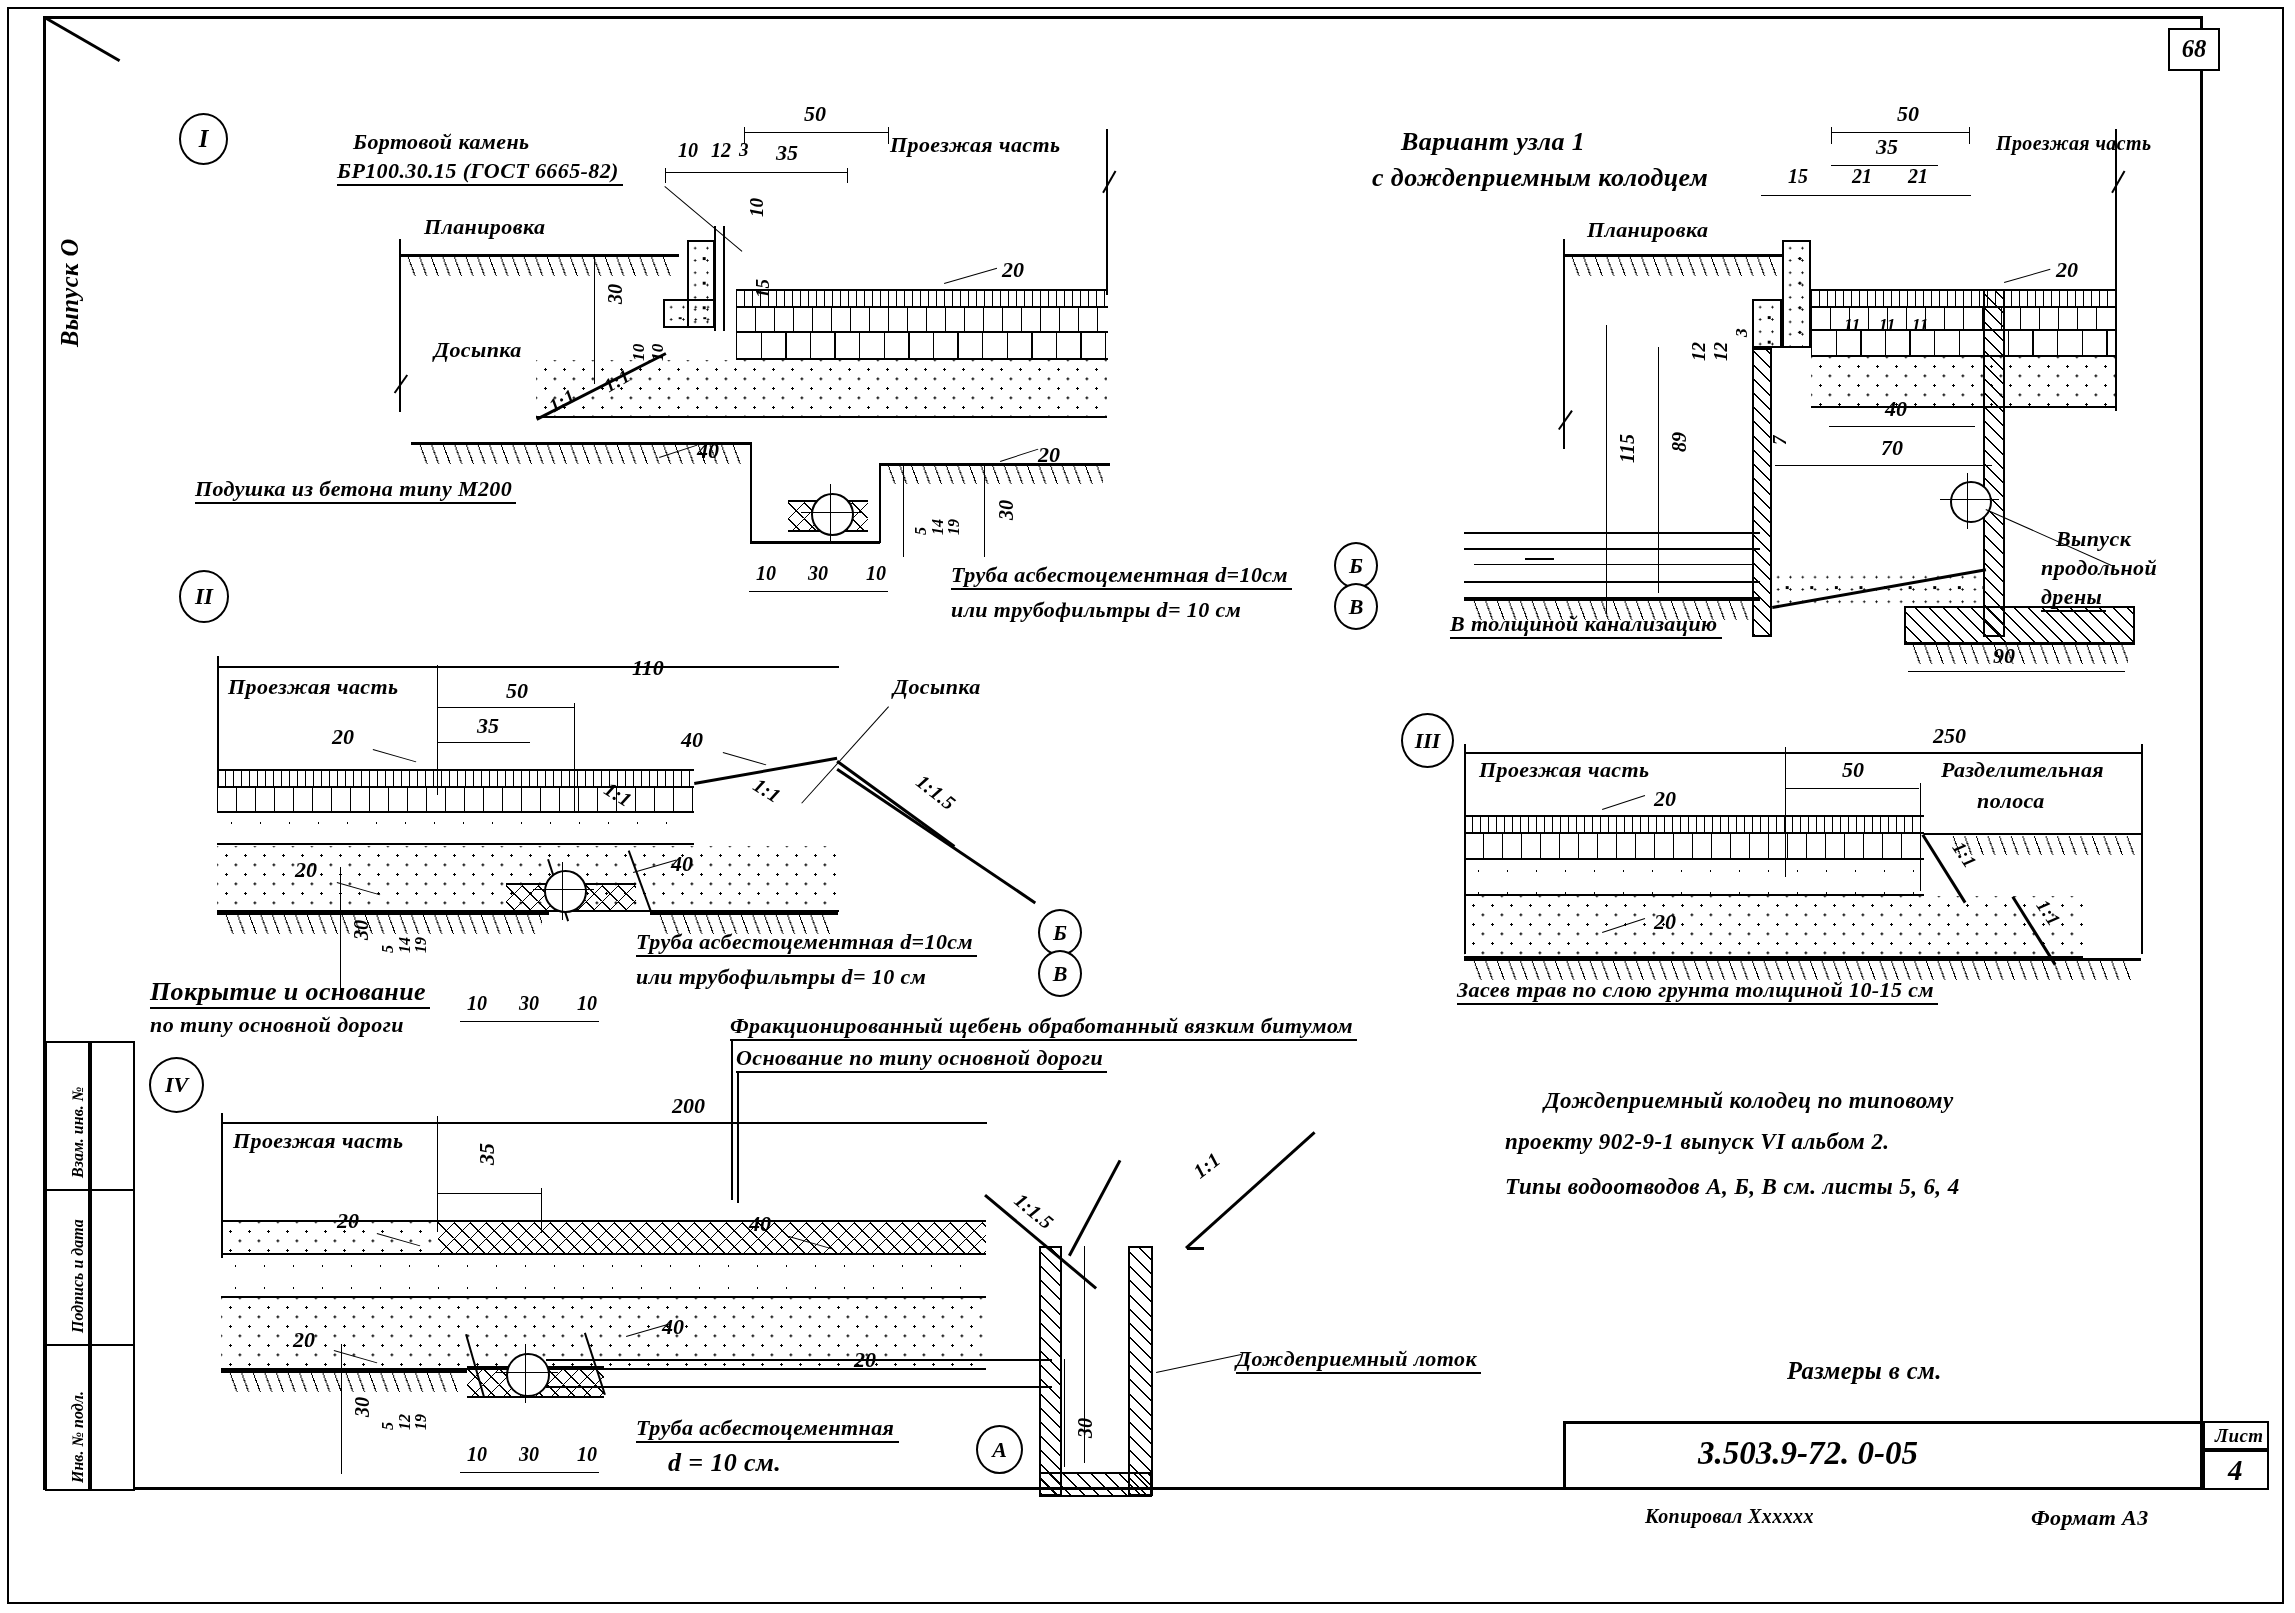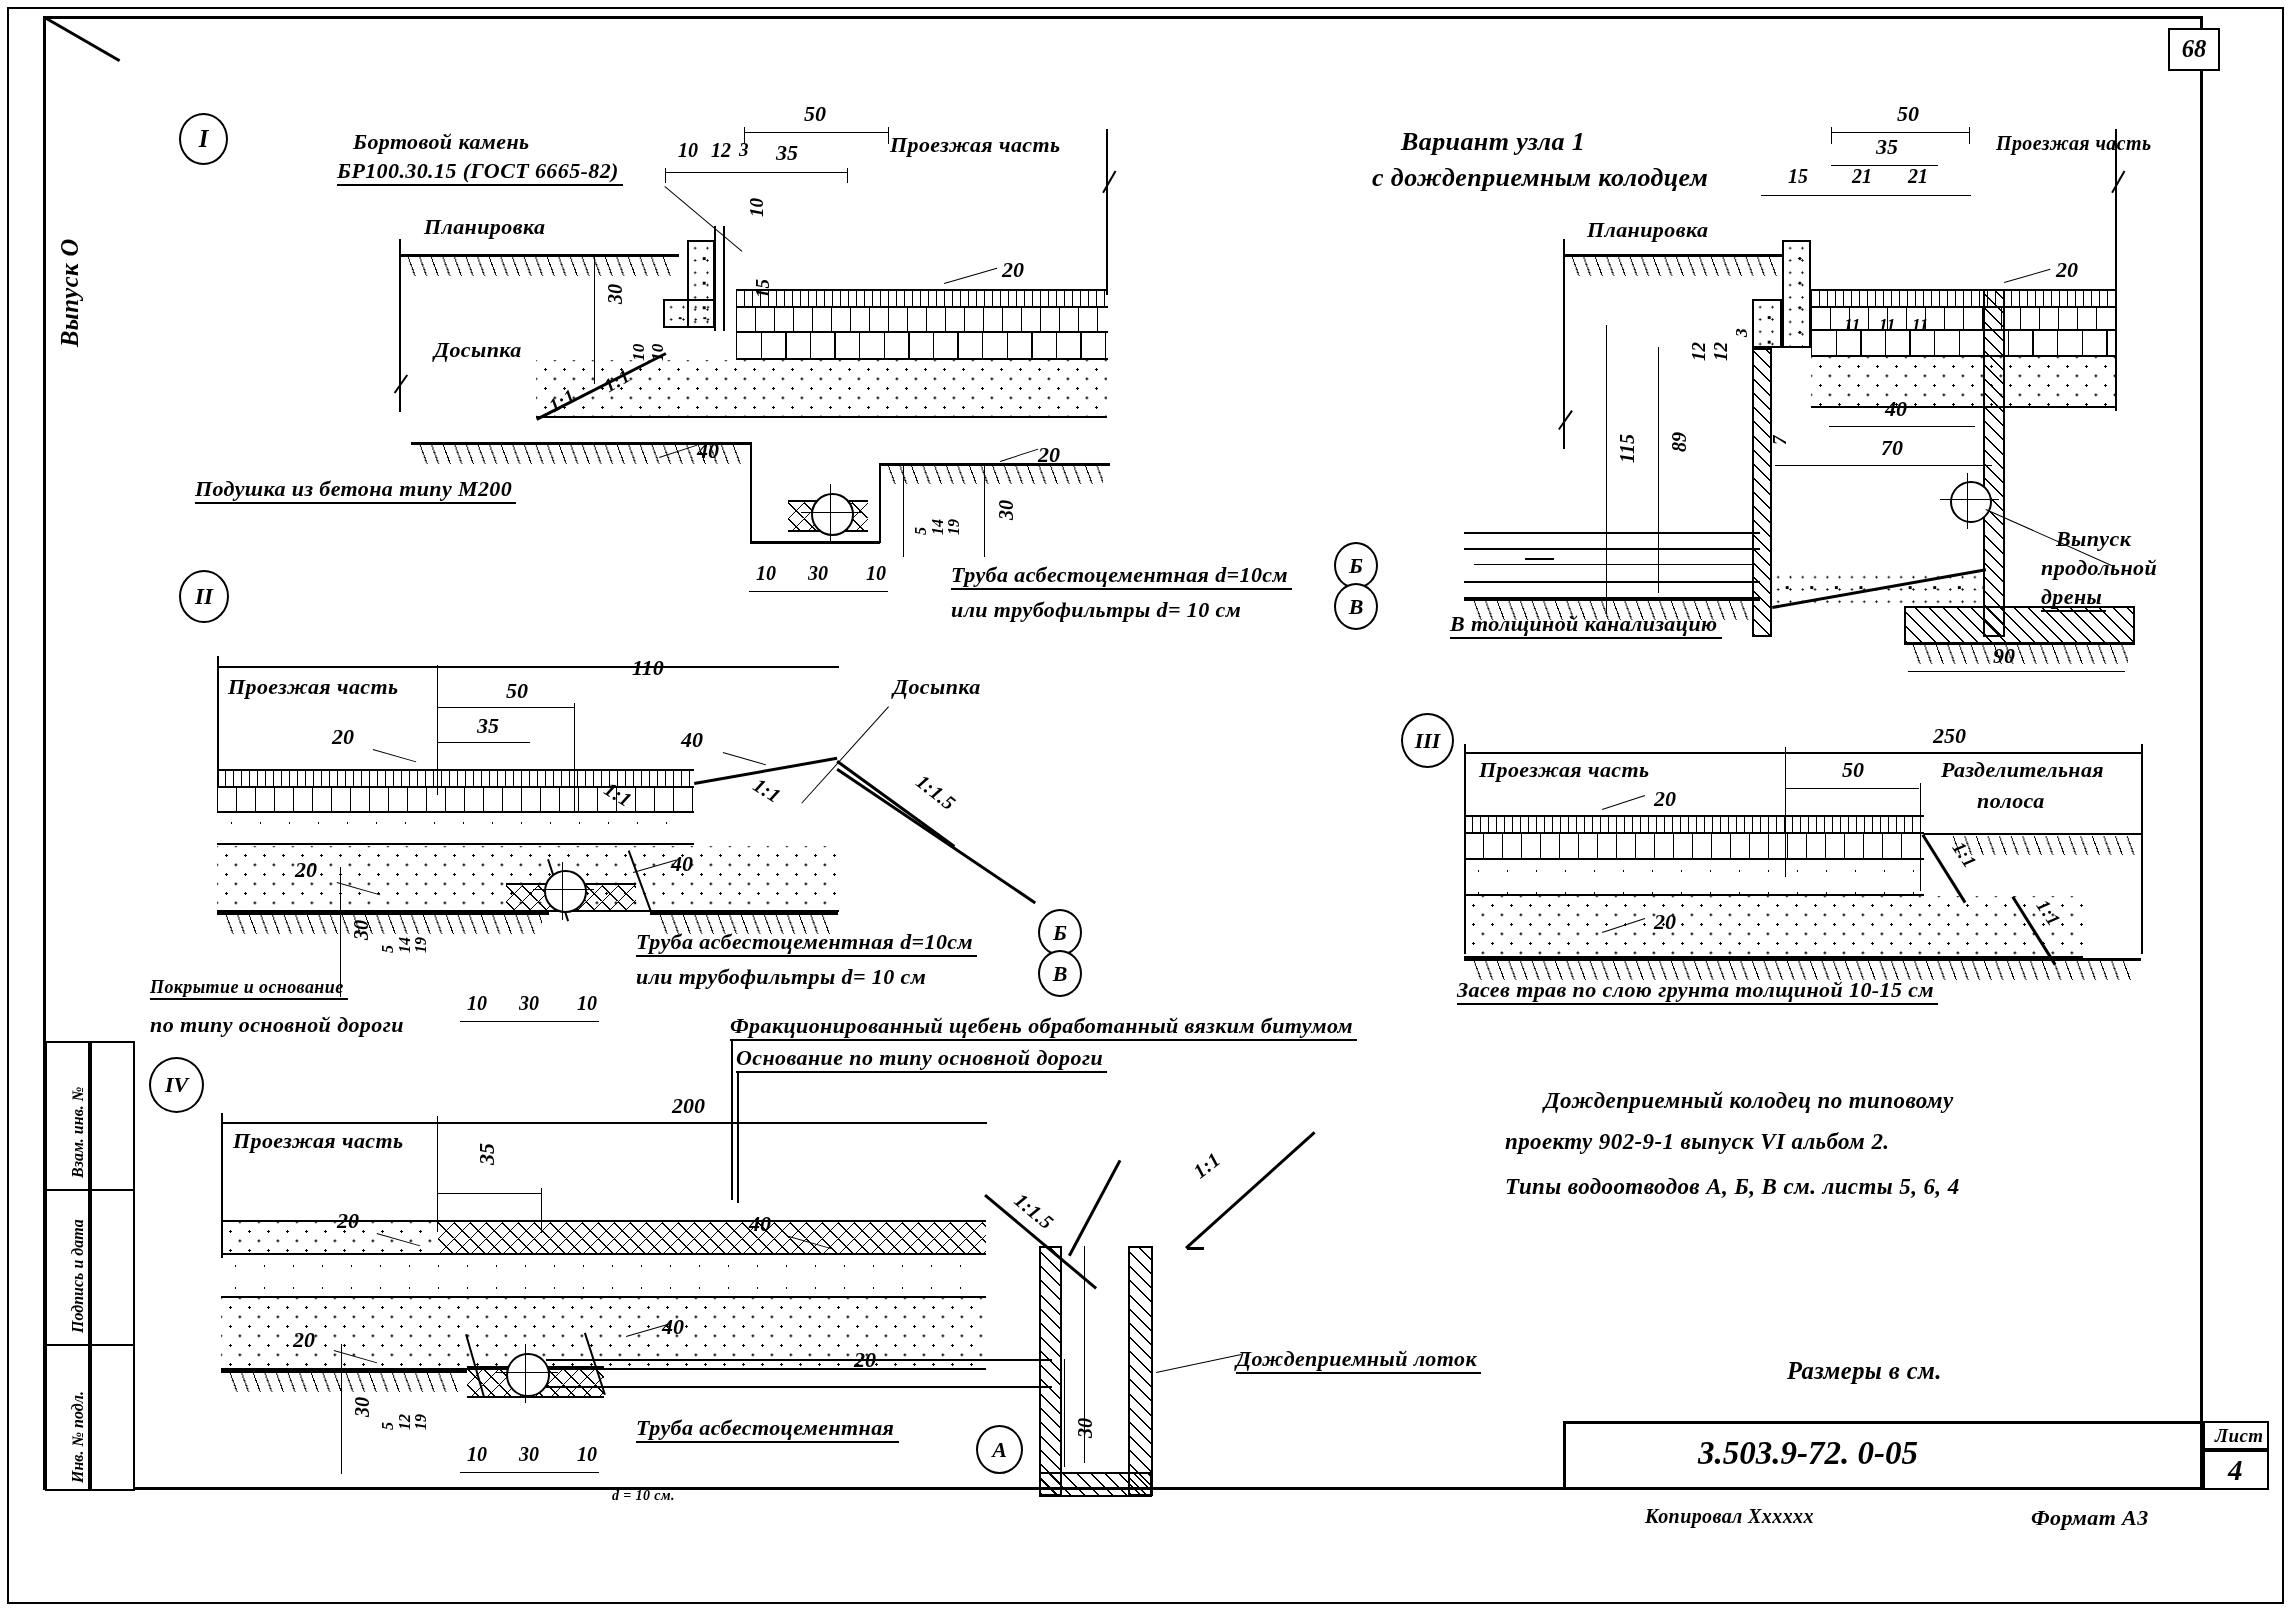--- a/index.html
+++ b/index.html
@@ -340,21 +340,21 @@
 
 <div class="txt ul" style="left:636px;top:929px;font-size:22px;padding-right:4.3px;">Труба асбестоцементная d=10см</div>
 <div class="txt" style="left:636px;top:964px;font-size:22px;">или трубофильтры d= 10 см</div>
 <div class="bub" style="left:1038px;top:909px;width:40px;height:43px;font-size:22px;">
   <span>Б</span>
 </div>
 <div class="bub" style="left:1038px;top:950px;width:40px;height:43px;font-size:22px;">
   <span>В</span>
 </div>
 
-<div class="txt ul" style="left:150px;top:977px;font-size:18px;padding-right:4.3px;text-align:right;">Покрытие и основание</div>
+<div class="txt ul" style="left:150px;top:977px;font-size:26px;padding-right:4.3px;text-align:right;">Покрытие и основание</div>
 <div class="txt" style="left:150px;top:1012px;font-size:22px;">по типу основной дороги</div>
 
 <div class="bub" style="left:1401px;top:713px;width:49px;height:51px;font-size:22px;">
   <span>III</span>
 </div>
 
 <div class="ln h" style="left:1464px;top:752px;width:679px;"></div>
 <div class="ln v" style="left:1464px;top:744px;height:210px;"></div>
 <div class="ln v" style="left:2141px;top:744px;height:210px;"></div>
 
@@ -443,21 +443,21 @@
 <div class="ln v" style="left:341px;top:1344px;height:130px;width:1.4px;"></div>
 <div class="num vert" style="left:379px;top:1430px;font-size:16px;transform:rotate(-90deg);">5</div>
 <div class="num vert" style="left:396px;top:1430px;font-size:16px;transform:rotate(-90deg);">12</div>
 <div class="num vert" style="left:412px;top:1430px;font-size:16px;transform:rotate(-90deg);">19</div>
 <div class="num" style="left:467px;top:1443px;font-size:20px;">10</div>
 <div class="num" style="left:519px;top:1443px;font-size:20px;">30</div>
 <div class="num" style="left:577px;top:1443px;font-size:20px;">10</div>
 <div class="dim" style="left:460px;top:1472px;width:139px;"></div>
 
 <div class="txt ul" style="left:636px;top:1415px;font-size:22px;padding-right:4.3px;">Труба асбестоцементная</div>
-<div class="txt" style="left:612px;top:1448px;font-size:14px;margin-top:40px;">d = 10 см.</div>
+<div class="txt" style="left:668px;top:1448px;font-size:26px;">d = 10 см.</div>
 <div class="bub" style="left:976px;top:1425px;width:43px;height:45px;font-size:22px;">
   <span>А</span>
 </div>
 
 <div class="rcsec" style="left:1039px;top:1246px;width:23px;height:250px;"></div>
 <div class="rcsec" style="left:1128px;top:1246px;width:24.6px;height:250px;"></div>
 <div class="rcsec" style="left:1039px;top:1472px;width:113px;height:24.6px;"></div>
 <div class="ln v" style="left:1084px;top:1246px;height:217px;width:1.4px;"></div>
 <div class="num vert" style="left:1074px;top:1438px;font-size:20px;transform:rotate(-90deg);">30</div>
 <div class="ln v" style="left:1064px;top:1359px;height:108px;width:1.4px;"></div>

